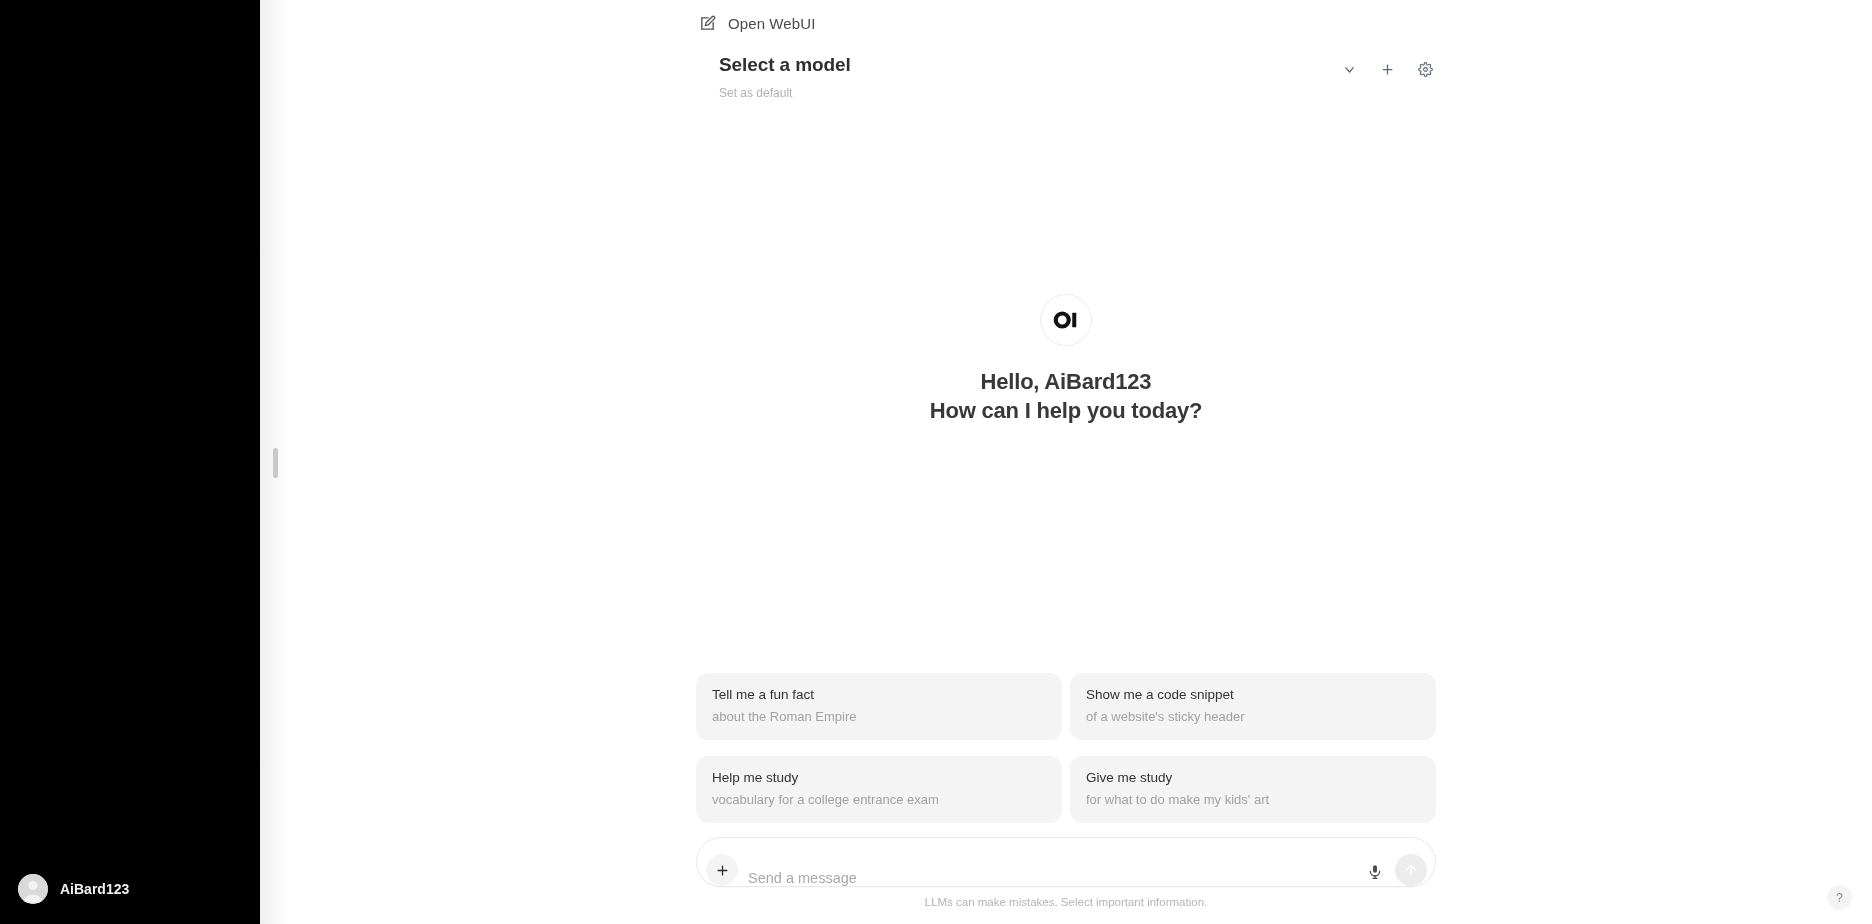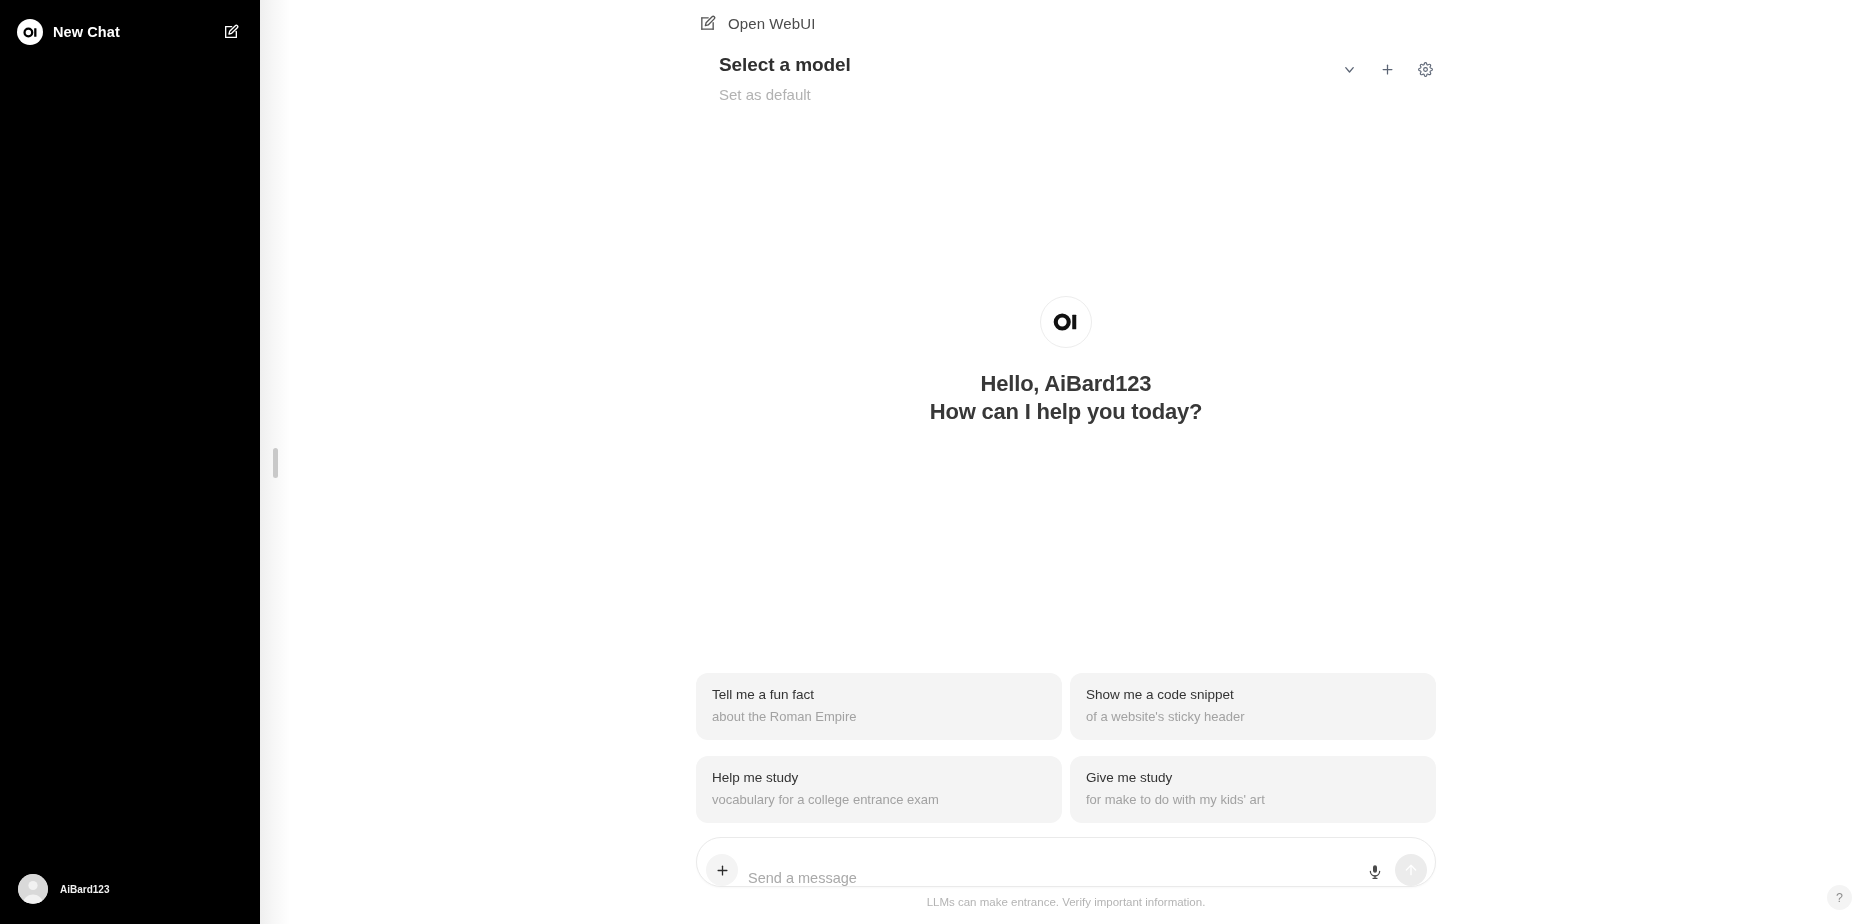--- a/index.html
+++ b/index.html
@@ -64,21 +64,21 @@
     display: flex; align-items: center; gap: 12px;
     height: 42px; padding: 0 6px; border-radius: 10px;
   }
   .avatar {
     width: 30px; height: 30px; border-radius: 50%;
     background: #d8d8d8; flex: 0 0 30px;
     display: flex; align-items: flex-end; justify-content: center;
     overflow: hidden;
   }
   .avatar svg { display: block; }
-  .user-name { color: #f1f1f1; font-size: 10px; font-weight: 700; }
+  .user-name { color: #f1f1f1; font-size: 14px; font-weight: 700; }
 
   
   .drag-zone {
     position: absolute; left: 260px; top: 0;
     width: 30px; height: 924px;
     background: linear-gradient(to right, #efefef 0%, #f7f7f7 45%, #ffffff 100%);
     z-index: 4;
   }
   .drag-pill {
     position: absolute; left: 273px; top: 448px;
@@ -109,21 +109,21 @@
   .model-bar {
     display: flex; align-items: flex-start;
     padding: 8px 0 0 0;
   }
   .model-left { flex: 1 1 auto; padding-left: 23px; }
   .model-name {
     font-size: 19px; font-weight: 700; color: #2f2f2f;
     letter-spacing: -.1px;
   }
   .set-default {
-    font-size: 15px; color: #b2b2b2; margin-top: 10px;
+    font-size: 12px; color: #b2b2b2; margin-top: 10px;
   }
   .model-actions { display: flex; align-items: center; gap: 16px; padding-top: 4px; }
   .icon-btn {
     width: 22px; height: 22px;
     display: flex; align-items: center; justify-content: center;
     color: #5b6474;
   }
 
   
   .hero {
@@ -205,40 +205,20 @@
     font-size: 12.5px; font-weight: 400;
     z-index: 7;
   }
 </style>
 </head>
 <body>
 
 <div class="app">
 
   <aside class="sidebar">
-    <div class="sidebar-top">
-      <div class="sb-row">
-        <span class="logo-badge">
-          <svg width="17" height="17" viewBox="0 0 24 24" aria-hidden="true">
-            <circle cx="9" cy="12" r="5.4" fill="none" stroke="#000" stroke-width="3.2"></circle>
-            <rect x="17.2" y="6" width="3.2" height="12" rx="0.4" fill="#000"></rect>
-          </svg>
-        </span>
-        <span class="newchat-label">New Chat</span>
-        <span class="pencil-btn">
-          <svg width="16" height="16" viewBox="0 0 24 24" fill="none" stroke="currentColor" stroke-width="2" stroke-linecap="round" stroke-linejoin="round">
-            <path d="M4 20h16"></path>
-            <path d="M4 4h9"></path>
-            <path d="M4 4v16"></path>
-            <path d="M20 11v9"></path>
-            <path d="M18.5 2.5a2.12 2.12 0 0 1 3 3L13 14l-4 1 1-4 8.5-8.5z"></path>
-          </svg>
-        </span>
-      </div>
-    </div>
 
 
     <div class="sidebar-spacer"></div>
 
     <div class="sidebar-bottom">
       <div class="user-row">
         <span class="avatar">
           <svg width="30" height="30" viewBox="0 0 30 30" aria-hidden="true">
             <circle cx="15" cy="15" r="15" fill="#d9d9d9"></circle>
             <circle cx="15" cy="11.5" r="4.6" fill="#f2f2f2"></circle>
@@ -314,21 +294,21 @@
         <div class="sg-card">
           <div class="sg-title">Show me a code snippet</div>
           <div class="sg-sub">of a website's sticky header</div>
         </div>
         <div class="sg-card">
           <div class="sg-title">Help me study</div>
           <div class="sg-sub">vocabulary for a college entrance exam</div>
         </div>
         <div class="sg-card">
           <div class="sg-title">Give me study</div>
-          <div class="sg-sub">for make to do with my kids' art</div>
+          <div class="sg-sub">for what to do make my kids' art</div>
         </div>
       </div>
 
       <div class="composer-wrap">
         <div class="composer">
           <span class="round-btn">
             <svg width="15" height="15" viewBox="0 0 24 24" fill="none" stroke="currentColor" stroke-width="2.1" stroke-linecap="round">
               <line x1="12" y1="5" x2="12" y2="19"></line>
               <line x1="5" y1="12" x2="19" y2="12"></line>
             </svg>
@@ -342,20 +322,20 @@
               <line x1="9" y1="21.5" x2="15" y2="21.5"></line>
             </svg>
           </span>
           <span class="send-btn">
             <svg width="16" height="16" viewBox="0 0 24 24" fill="none" stroke="currentColor" stroke-width="2" stroke-linecap="round" stroke-linejoin="round">
               <line x1="12" y1="19" x2="12" y2="5"></line>
               <polyline points="5 12 12 5 19 12"></polyline>
             </svg>
           </span>
         </div>
-        <div class="disclaimer">LLMs can make entrance. Verify important information.</div>
+        <div class="disclaimer">LLMs can make mistakes. Select important information.</div>
       </div>
 
     </div>
 
     <div class="help-btn">?</div>
   </main>
 </div>
 
 </body></html>

